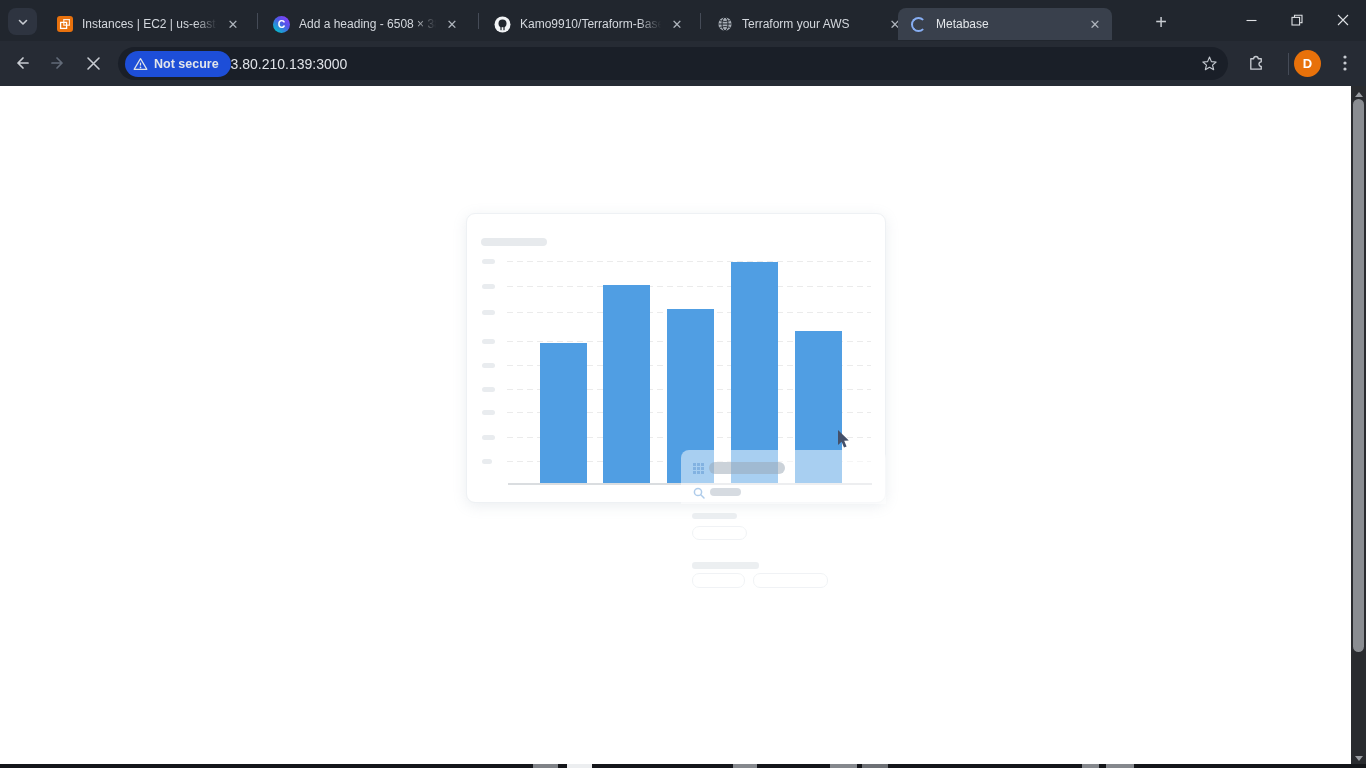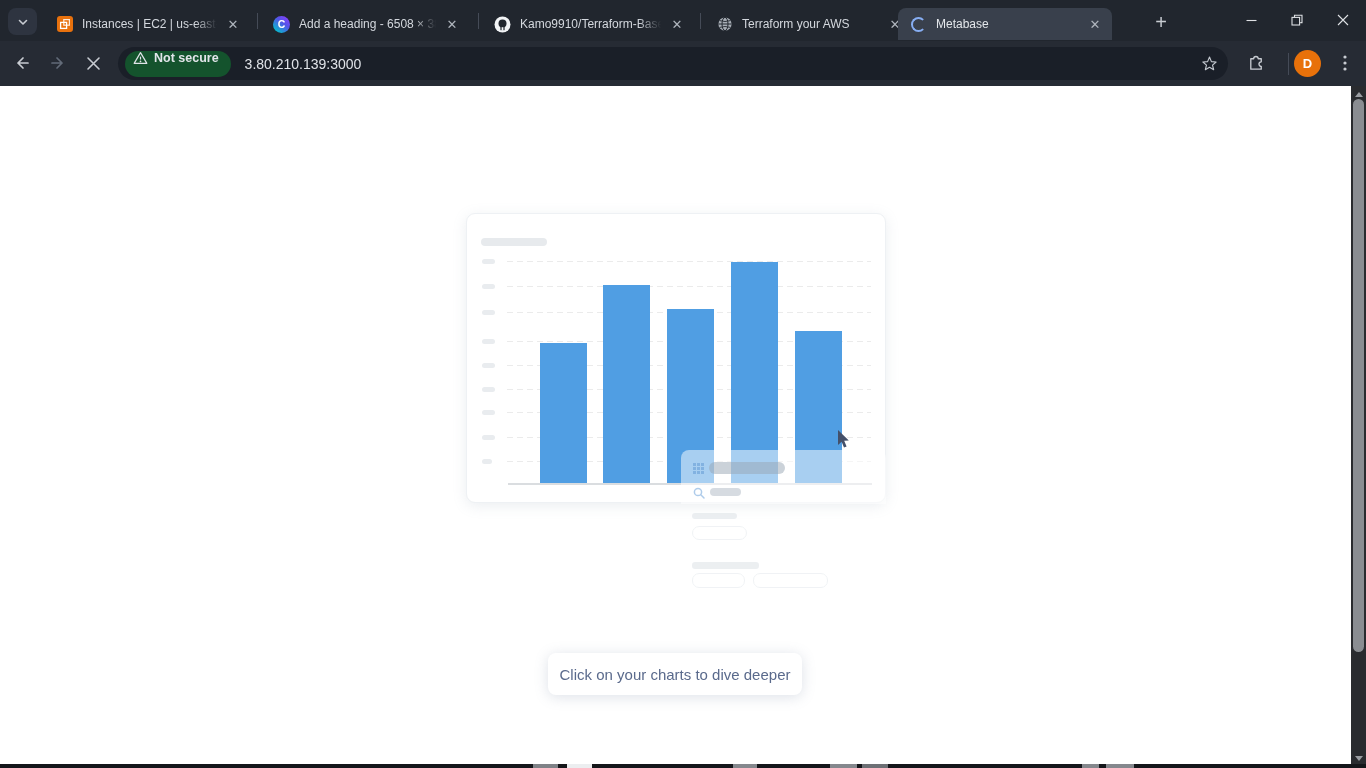--- a/index.html
+++ b/index.html
@@ -25,24 +25,24 @@
             color:#c8ccd2; font-size:20px; font-weight:400; display:flex; align-items:center; justify-content:center; cursor:pointer; }
   .wctl { position:absolute; top:0; width:46px; height:40px; display:flex; align-items:center; justify-content:center; cursor:pointer; }
   .wctl svg { display:block; }
 
   
   .toolbar { position:absolute; left:0; top:41px; width:1366px; height:45px; background:#262b34; }
   .navbtn { position:absolute; top:48px-41px; width:30px; height:30px; top:7px; border-radius:50%;
             display:flex; align-items:center; justify-content:center; cursor:pointer; }
   .omnibox { position:absolute; left:118px; top:6px; width:1110px; height:33px; border-radius:17px;
              background:#1a1f28; display:flex; align-items:center; cursor:text; }
-  .chip { height:26px; margin-left:7px; padding:0 12px 0 8px; border-radius:13px; background:#14532d;
-          display:flex; align-items:flex-start; gap:6px; cursor:pointer; }
+  .chip { height:26px; margin-left:7px; padding:0 12px 0 8px; border-radius:13px; background:#1d4ed8;
+          display:flex; align-items:center; gap:6px; cursor:pointer; }
   .chip span { color:#e2e5ea; font-size:12.5px; font-weight:700; }
-  .url { color:#e0e3e8; font-size:14px; margin-left:14px; flex:1; }
+  .url { color:#e0e3e8; font-size:14px; margin-left:0; flex:1; }
   .starbtn { width:26px; height:26px; margin-right:6px; display:flex; align-items:center; justify-content:center; cursor:pointer; }
   .tb-right { position:absolute; top:7px; width:30px; height:30px; display:flex; align-items:center; justify-content:center; cursor:pointer; }
   .tb-divider { position:absolute; left:1288px; top:12px; width:1px; height:22px; background:#454b57; }
   .avatar { position:absolute; left:1294px; top:9px; width:27px; height:27px; border-radius:50%; background:#e8710a;
             color:#fff; font-size:13px; font-weight:700; display:flex; align-items:center; justify-content:center; cursor:pointer; }
 
   
   .page { position:absolute; left:0; top:86px; width:1351px; height:682px; background:#ffffff; overflow:hidden; }
   .card { position:absolute; left:466px; top:127px; width:420px; height:290px; background:#fff;
           border:1px solid #eef1f4; border-radius:9px; box-shadow:0 3px 14px rgba(130,150,170,.16); }
@@ -280,23 +280,20 @@
     </div>
 
     <div class="sk-under">
       <div class="sk-ubar" style="left:692px;top:427px;width:45px;height:6px;"></div>
       <div class="sk-ubox" style="left:692px;top:440px;width:55px;height:14px;"></div>
       <div class="sk-ubar" style="left:692px;top:476px;width:67px;height:7px;"></div>
       <div class="sk-ubox" style="left:692px;top:487px;width:53px;height:15px;"></div>
       <div class="sk-ubox" style="left:753px;top:487px;width:75px;height:15px;"></div>
     </div>
 
-    <div class="tooltip">
-      <span>Click on your charts to dive deeper</span>
-    </div>
   </div>
 
   <div class="scrollbar">
     <div class="sb-arrow" style="top:0;">
         <div class="tri-up"></div>
       </div>
     <div class="sb-thumb"></div>
     <div class="sb-arrow" style="top:664px;">
         <div class="tri-dn"></div>
       </div>

